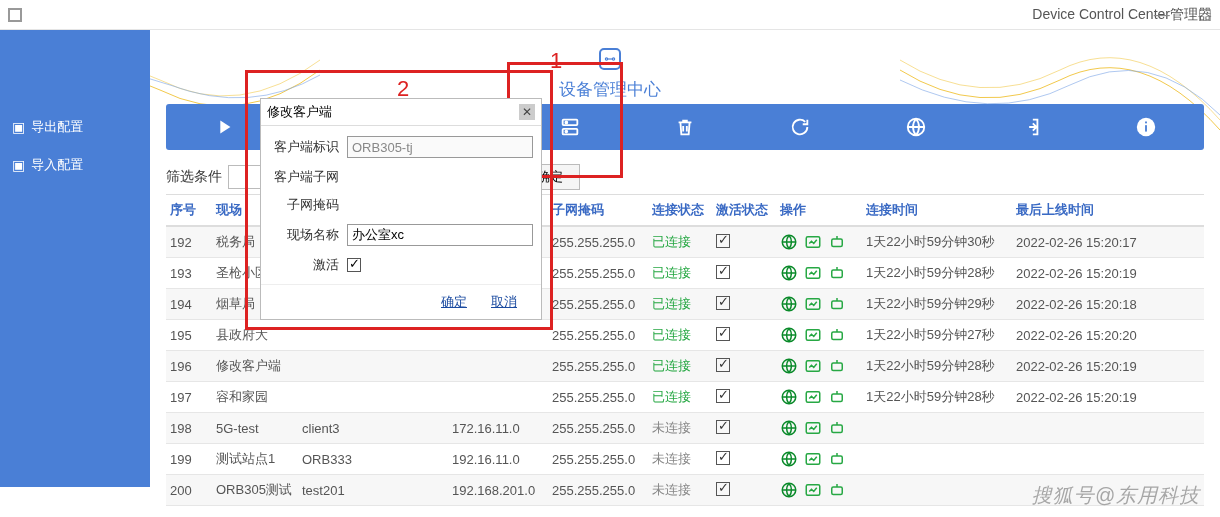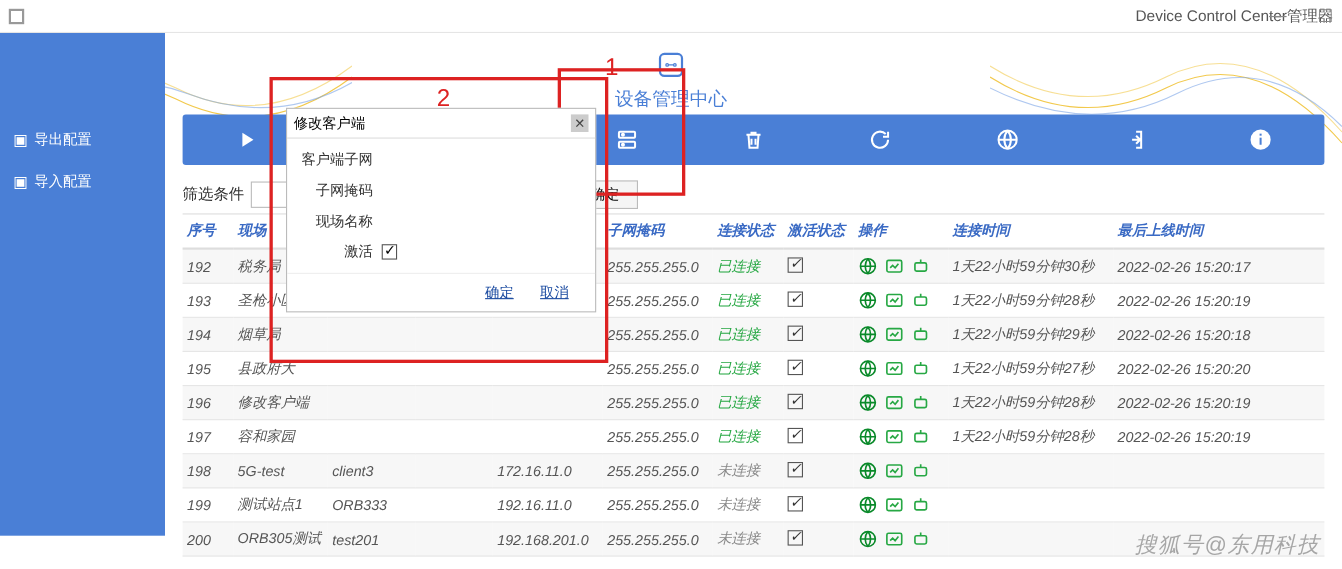--- a/index.html
+++ b/index.html
@@ -37,21 +37,21 @@
   .anno1-box { position:absolute; top:32px; left:357px; width:116px; height:116px; border:3px solid #d22; z-index:20; pointer-events:none;}
   .anno1-label { position:absolute; top:18px; left:400px; color:#d22; font-size:22px; z-index:21;}
 
   
   .filterrow { display:flex; align-items:center; gap:6px; margin:14px 0 4px 16px; font-size:14px; color:#333;}
   .filterrow input { width:280px; height:24px; border:1px solid #bbb; padding:2px 4px; font-size:13px;}
   .filterrow button { width:60px; height:26px; border:1px solid #bbb; background:#f5f5f5; font-size:13px; margin-left:6px;}
 
   
   .tablewrap { margin:0 16px; border-top:1px solid #ddd;}
-  table { width:100%; border-collapse:collapse; font-size:13px;font-style:italic; }
+  table { width:100%; border-collapse:collapse; font-size:13px; }
   th { text-align:left; padding:6px 4px; color:#3a6ac4; font-weight:600; border-bottom:2px solid #ddd; white-space:nowrap;}
   td { padding:6px 4px; border-bottom:1px solid #e6e6e6; color:#555; white-space:nowrap;}
   tr.alt td { background:#f7f7f7;}
   .green { color:#27a844; }
   .gray { color:#888; }
   .chk { display:inline-block; width:14px; height:14px; border:1px solid #555; position:relative;}
   .chk.checked::after { content:"✓"; position:absolute; top:-3px; left:1px; font-size:13px; color:#333;}
   .ops { display:flex; gap:6px; }
   .ops .oicon { width:18px; height:18px; color:#27a844; }
   .ops .oicon.first { color:#0a8a2a;}
@@ -465,27 +465,32 @@
           </tbody>
       </table>
     </div>
 
     <div class="dialog">
       <div class="dlg-title">
         <span>修改客户端</span>
         <span class="close">✕</span>
       </div>
       <div class="field">
+        <label>客户端标识</label>
+        <input type="text" class="ro" readonly="" value="ORB305-tj" style="">
+      </div>
+      <div class="field">
         <label>客户端子网</label>
       </div>
       <div class="field">
         <label>子网掩码</label>
       </div>
       <div class="field">
         <label>现场名称</label>
+        <input type="text" value="办公室xc" style="">
       </div>
       <div class="field">
         <label>激活</label>
         <span class="dchk checked"></span>
       </div>
       <div class="dlg-buttons">
         <span>确定</span>
         <span>取消</span>
       </div>
     </div>

